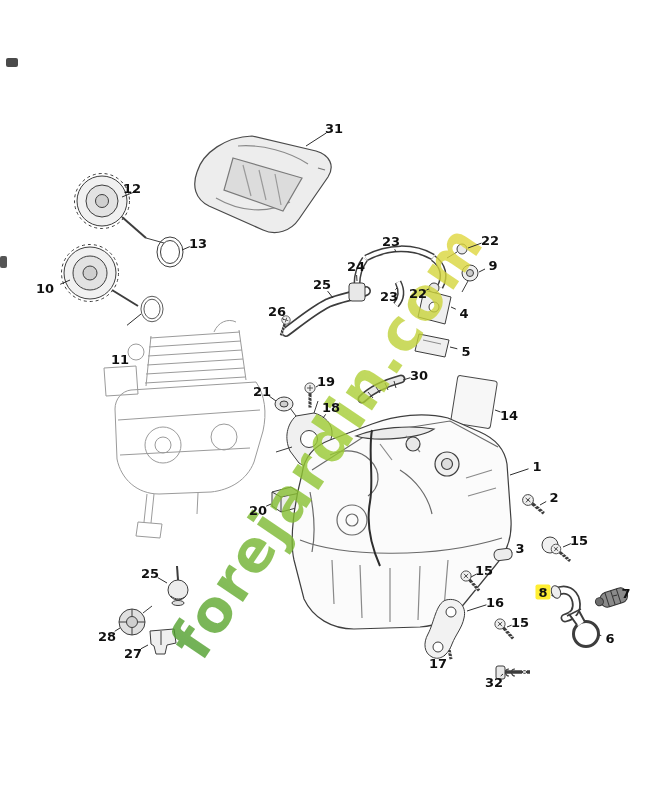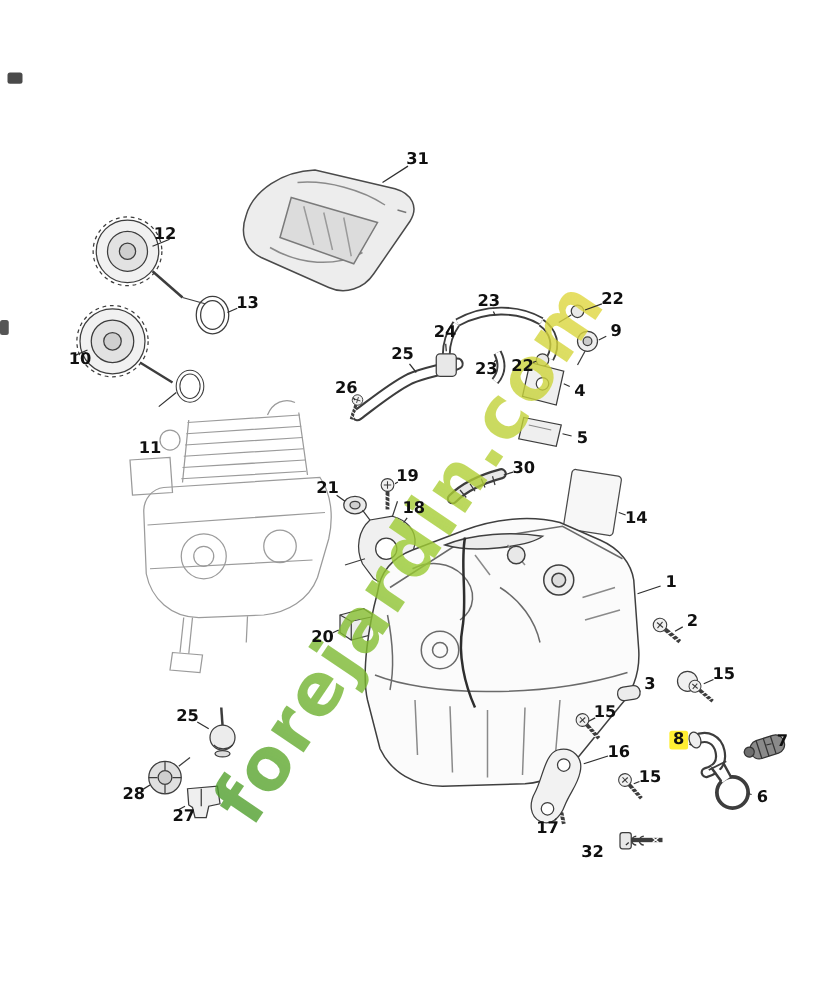--- a/index.html
+++ b/index.html
@@ -265,21 +265,21 @@
       <line x1="140.9" y1="648.8" x2="148" y2="645"></line>
       <line x1="511.6" y1="625.2" x2="507" y2="627"></line>
       <line x1="443.9" y1="656.2" x2="445" y2="655"></line>
       <line x1="500.7" y1="676.0" x2="503" y2="674"></line>
     </svg>
 
   <div>
       <div class="part-label" style="left: 334px; top: 128px; text-align: center;">31</div>
       <div class="part-label" style="left: 132px; top: 188px;">12</div>
       <div class="part-label" style="left: 198px; top: 243px;">13</div>
-      <div class="part-label" style="left: 64px; top: 288px;">10</div>
+      <div class="part-label" style="left: 45px; top: 288px;">10</div>
       <div class="part-label" style="left: 120px; top: 331px; margin-top: 28px;">11</div>
       <div class="part-label" style="left: 391px; top: 241px;">23</div>
       <div class="part-label" style="left: 356px; top: 266px;">24</div>
       <div class="part-label" style="left: 490px; top: 240px;">22</div>
       <div class="part-label" style="left: 493px; top: 265px;">9</div>
       <div class="part-label" style="left: 322px; top: 284px;">25</div>
       <div class="part-label" style="left: 389px; top: 296px;">23</div>
       <div class="part-label" style="left: 418px; top: 293px;">22</div>
       <div class="part-label" style="left: 277px; top: 311px;">26</div>
       <div class="part-label" style="left: 464px; top: 313px;">4</div>
@@ -294,19 +294,19 @@
       <div class="part-label" style="left: 258px; top: 510px;">20</div>
       <div class="part-label" style="left: 520px; top: 548px;">3</div>
       <div class="part-label" style="left: 579px; top: 540px;">15</div>
       <div class="part-label" style="left: 484px; top: 570px;">15</div>
       <div class="part-label hl" style="left: 543px; top: 592px; background: rgb(255, 238, 51);">8</div>
       <div class="part-label" style="left: 626px; top: 593px;">7</div>
       <div class="part-label" style="left: 150px; top: 573px;">25</div>
       <div class="part-label" style="left: 495px; top: 602px;">16</div>
       <div class="part-label" style="left: 610px; top: 638px;">6</div>
       <div class="part-label" style="left: 107px; top: 636px;">28</div>
-      <div class="part-label" style="left: 133px; top: 653px; margin-left: 14px;">27</div>
+      <div class="part-label" style="left: 133px; top: 653px;">27</div>
       <div class="part-label" style="left: 520px; top: 622px;">15</div>
       <div class="part-label" style="left: 438px; top: 663px;">17</div>
-      <div class="part-label" style="left: 474px; top: 682px;">32</div>
+      <div class="part-label" style="left: 494px; top: 682px;">32</div>
     </div>
 
 </div>
 
 </body></html>

